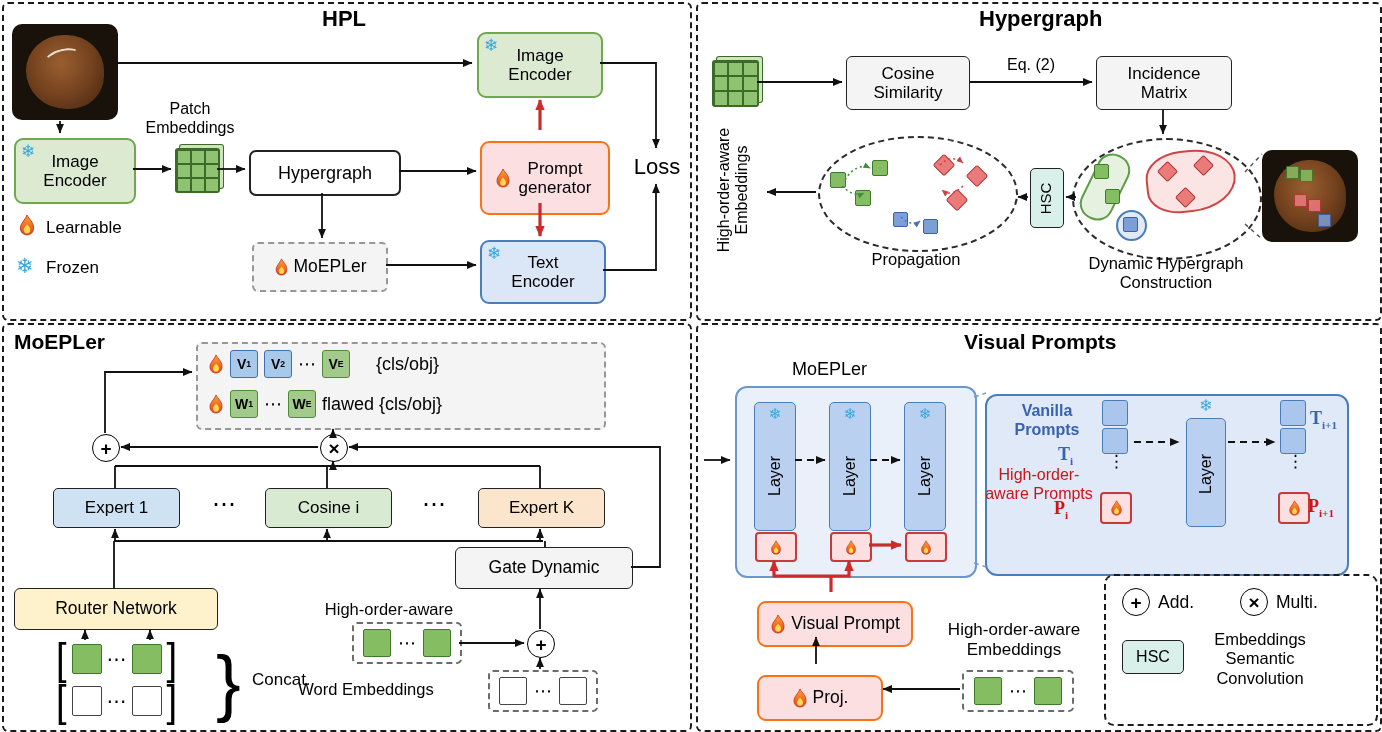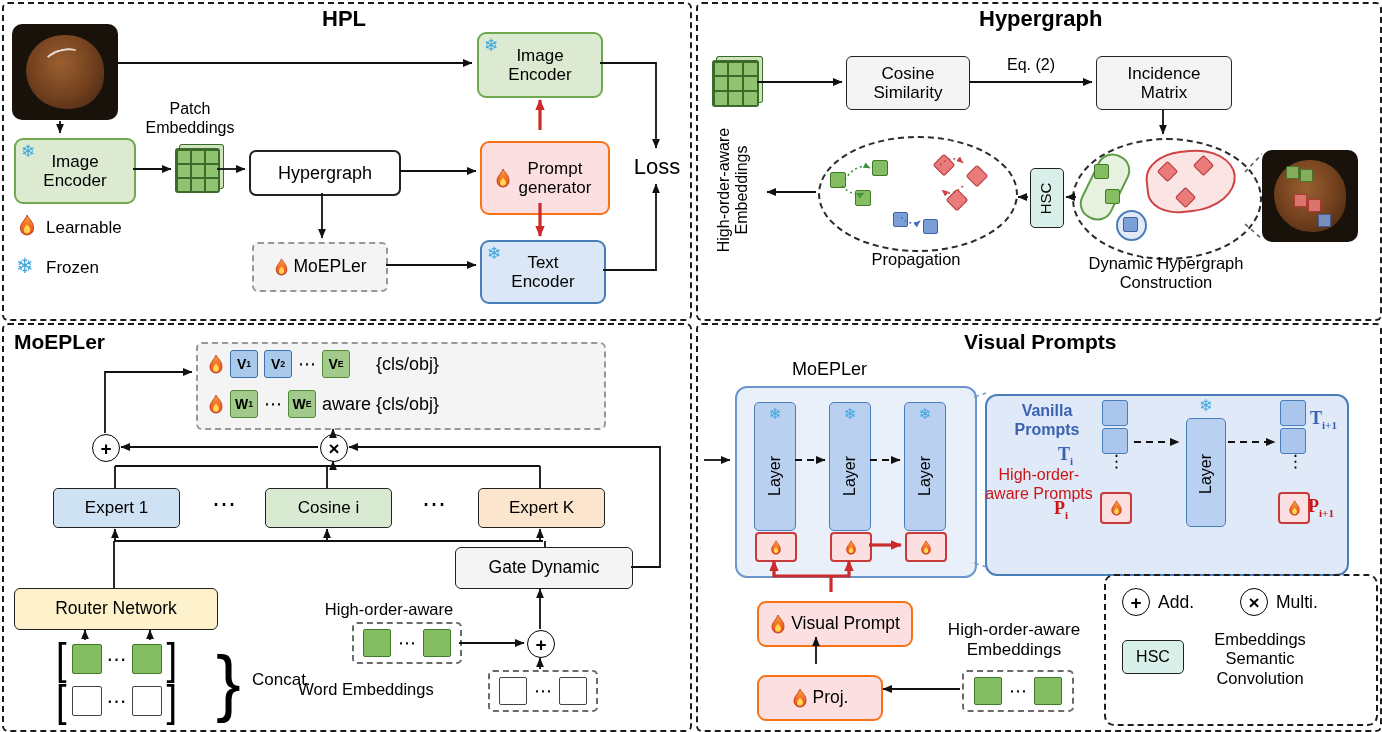--- a/index.html
+++ b/index.html
@@ -232,21 +232,21 @@
       </svg>
     <span class="tok tg">
         <span>W</span>
         <sub>1</sub>
       </span>
     <span class="dots">⋯</span>
     <span class="tok tg">
         <span>W</span>
         <sub>E</sub>
       </span>
-    <span style="font-size:18px;">aware {cls/obj}</span>
+    <span style="font-size:18px;">flawed {cls/obj}</span>
   </div>
 
   <div class="opcircle" style="left:92px;top:434px;">+</div>
   <div class="opcircle" style="left:320px;top:434px;">×</div>
 
   <div class="box expert exp-b" style="left:53px;top:488px;width:125px;height:38px;">Expert 1</div>
   <div class="t ctr" style="left:202px;top:490px;width:44px;font-size:24px;">⋯</div>
   <div class="box expert exp-g" style="left:265px;top:488px;width:125px;height:38px;">Cosine i</div>
   <div class="t ctr" style="left:412px;top:490px;width:44px;font-size:24px;">⋯</div>
   <div class="box expert exp-o" style="left:478px;top:488px;width:125px;height:38px;">Expert K</div>

